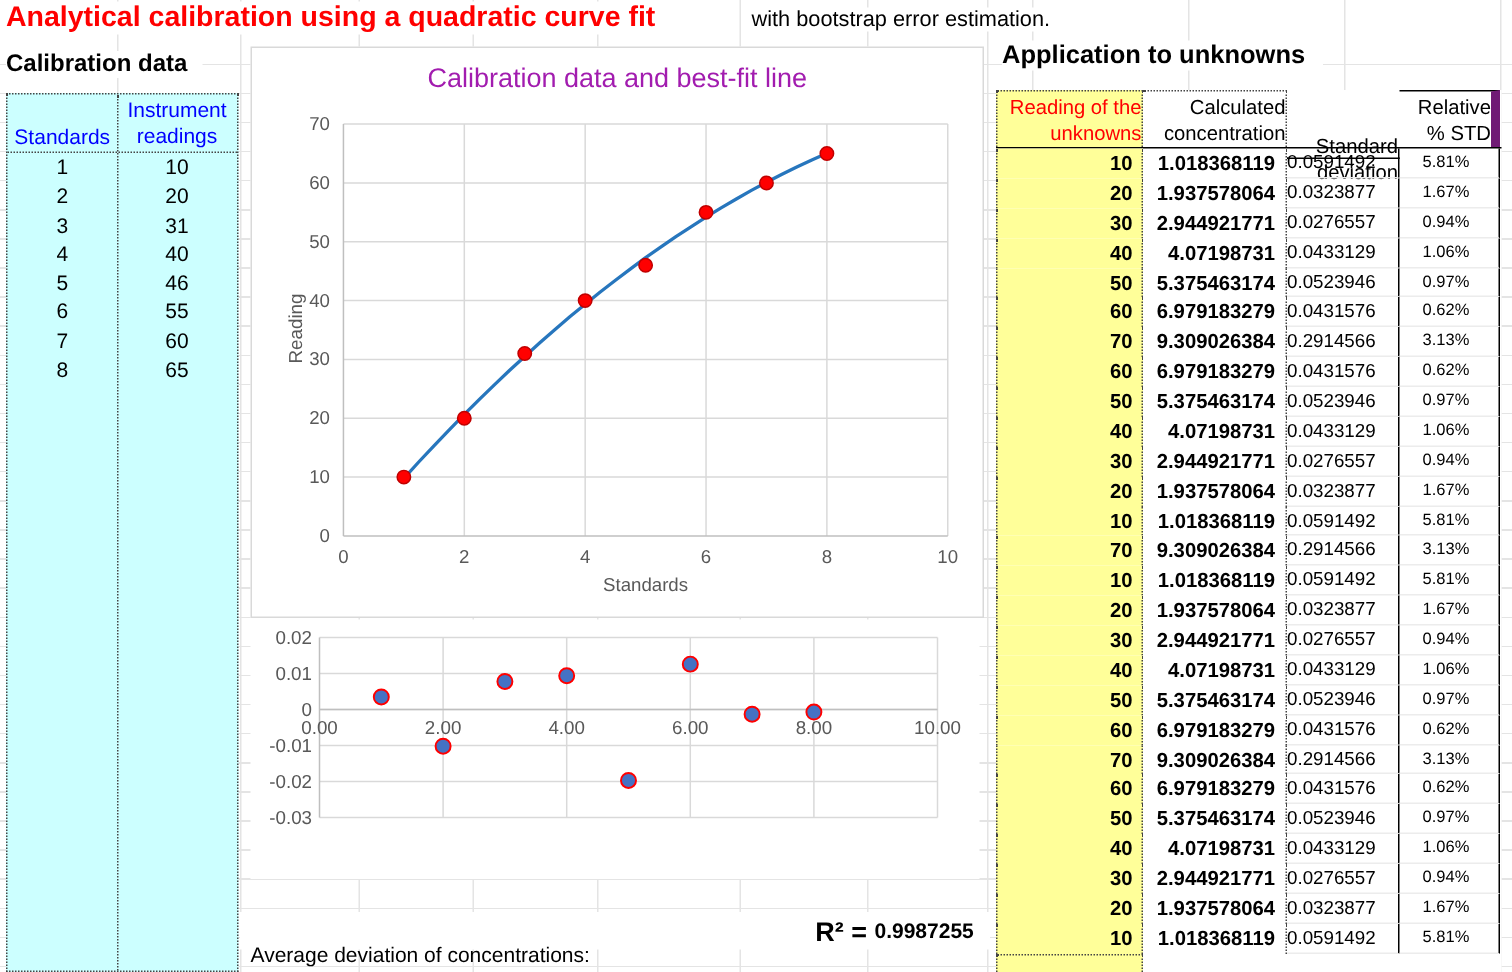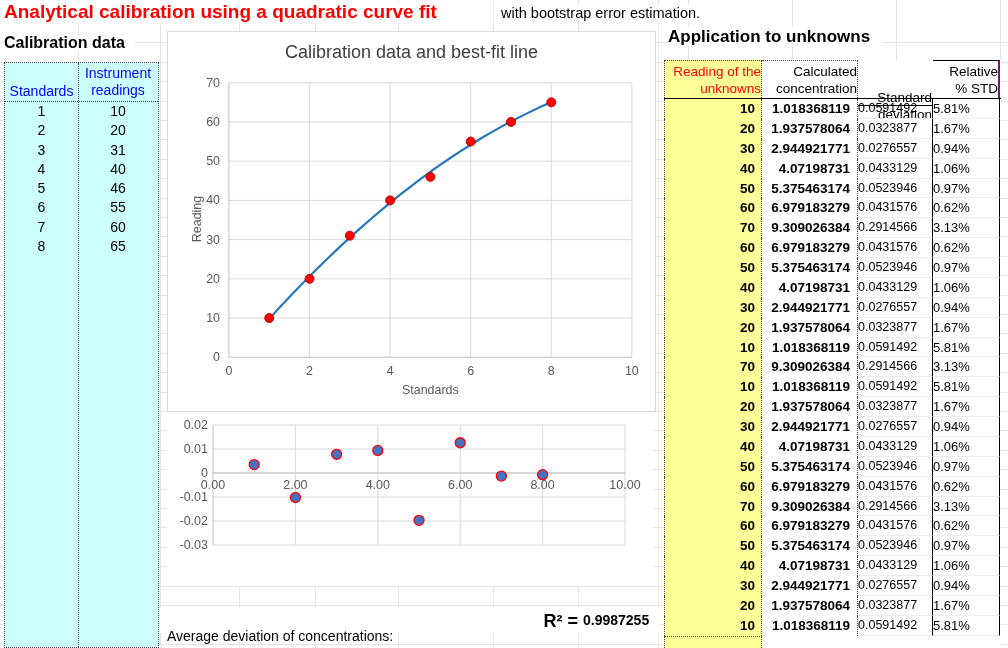--- a/index.html
+++ b/index.html
@@ -24,21 +24,21 @@
   .cal-divider{position:absolute;left:73px;top:0;bottom:0;width:0;border-left:1px dotted #444;}
   .cal-header{position:relative;height:38px;border-bottom:1px dotted #444;color:var(--blue);font-size:14px;}
   .cal-h1{position:absolute;left:0;bottom:2px;width:73px;text-align:center;}
   .cal-h2{position:absolute;right:0;top:2px;width:80px;text-align:center;line-height:17px;margin-left:28px;}
   .cal-row{display:flex;height:19.3px;line-height:19.3px;font-size:14px;}
   .cal-c1{width:73px;text-align:center;}
   .cal-c2{flex:1;text-align:center;}
 
   .chart1{position:absolute;left:167px;top:31px;width:489px;height:381px;background:#fff;
     border:1px solid var(--chartgrid);z-index:1;box-sizing:border-box;}
-  .chart1-title{position:absolute;left:0;right:0;top:10px;text-align:center;font-size:18px;color:#404040;}
+  .chart1-title{position:absolute;left:0;right:0;top:10px;text-align:center;font-size:18px;color:#a21caf;}
   .ylabel{position:absolute;left:-21px;top:180px;width:100px;text-align:center;
     transform:rotate(-90deg);font-size:12.5px;color:var(--charttext);}
   .chart-svg{position:absolute;left:0;top:0;width:100%;height:100%;}
   text.tick{font-size:12.5px;fill:var(--charttext);font-family:"Liberation Sans",sans-serif;}
 
   .chart2{position:absolute;left:167px;top:413px;width:486px;height:173px;background:#fff;z-index:1;}
 
   .stats{position:absolute;left:160px;top:608px;width:500px;height:25px;background:#fff;z-index:1;font-size:14px;}
   .stats-label{position:absolute;left:7px;top:20px;width:232px;text-align:left;}
   .stats-value{position:absolute;left:245px;top:4px;font-weight:bold;margin-top:36px;}
@@ -48,29 +48,29 @@
   .unk-heading{position:absolute;left:668px;top:27px;font-size:17px;font-weight:bold;background:#fff;
     padding-right:12px;z-index:2;white-space:nowrap;}
   .unk-table{position:absolute;left:664px;top:60px;width:337px;bottom:0;background:#fff;z-index:1;}
   .unk-head{display:flex;height:38px;border-bottom:1px solid #000;}
   .unk-head>div{display:flex;flex-direction:column;justify-content:center;text-align:center;
     line-height:17px;font-size:13.5px;box-sizing:border-box;align-items:flex-end;}
   .uh-read{width:98px;background:var(--yellow);color:var(--red);
     border-left:1px dotted #444;border-right:1px dotted #444;border-top:1px dotted #444;}
   .uh-conc{width:96px;border-right:1px dotted #444;border-top:1px dotted #444;}
   .uh-std{width:75px;border-left:1px solid #000;border-right:1px solid #000;border-top:1px solid #000;margin-top:45px;}
-  .uh-rel{width:67px;border-right:2px solid #701a75;border-top:1px solid #000;}
+  .uh-rel{width:67px;border-right:6px solid #701a75;border-top:1px solid #000;}
   .unk-row{display:flex;height:19.88px;line-height:19.6px;}
   .unk-row>div{box-sizing:border-box;}
   .u-read{width:98px;background:var(--yellow);font-weight:bold;font-size:13.5px;text-align:right;
     padding-right:6px;border-left:1px dotted #444;border-right:1px dotted #444;}
   .u-conc{width:96px;font-weight:bold;font-size:13.5px;text-align:right;padding-right:7px;border-right:1px dotted #444;}
   .u-std{width:75px;font-size:12.5px;text-align:right;padding-right:16px;
     border-right:1px solid #000;border-bottom:1px solid #ECECEC;}
-  .u-rel{width:67px;font-size:13px;text-align:left;padding-right:4px;
+  .u-rel{width:67px;font-size:11px;text-align:center;padding-right:4px;
     border-right:1px solid #000;border-bottom:1px solid #ECECEC;}
   .unk-filler{width:98px;height:12px;background:var(--yellow);box-sizing:border-box;
     border-left:1px dotted #444;border-right:1px dotted #444;border-top:1px dotted #444;}
 </style>
 </head>
 <body>
 
 <div class="sheet">
   <div class="gridrows"></div>
   <div class="vline" style="left:78px"></div>

